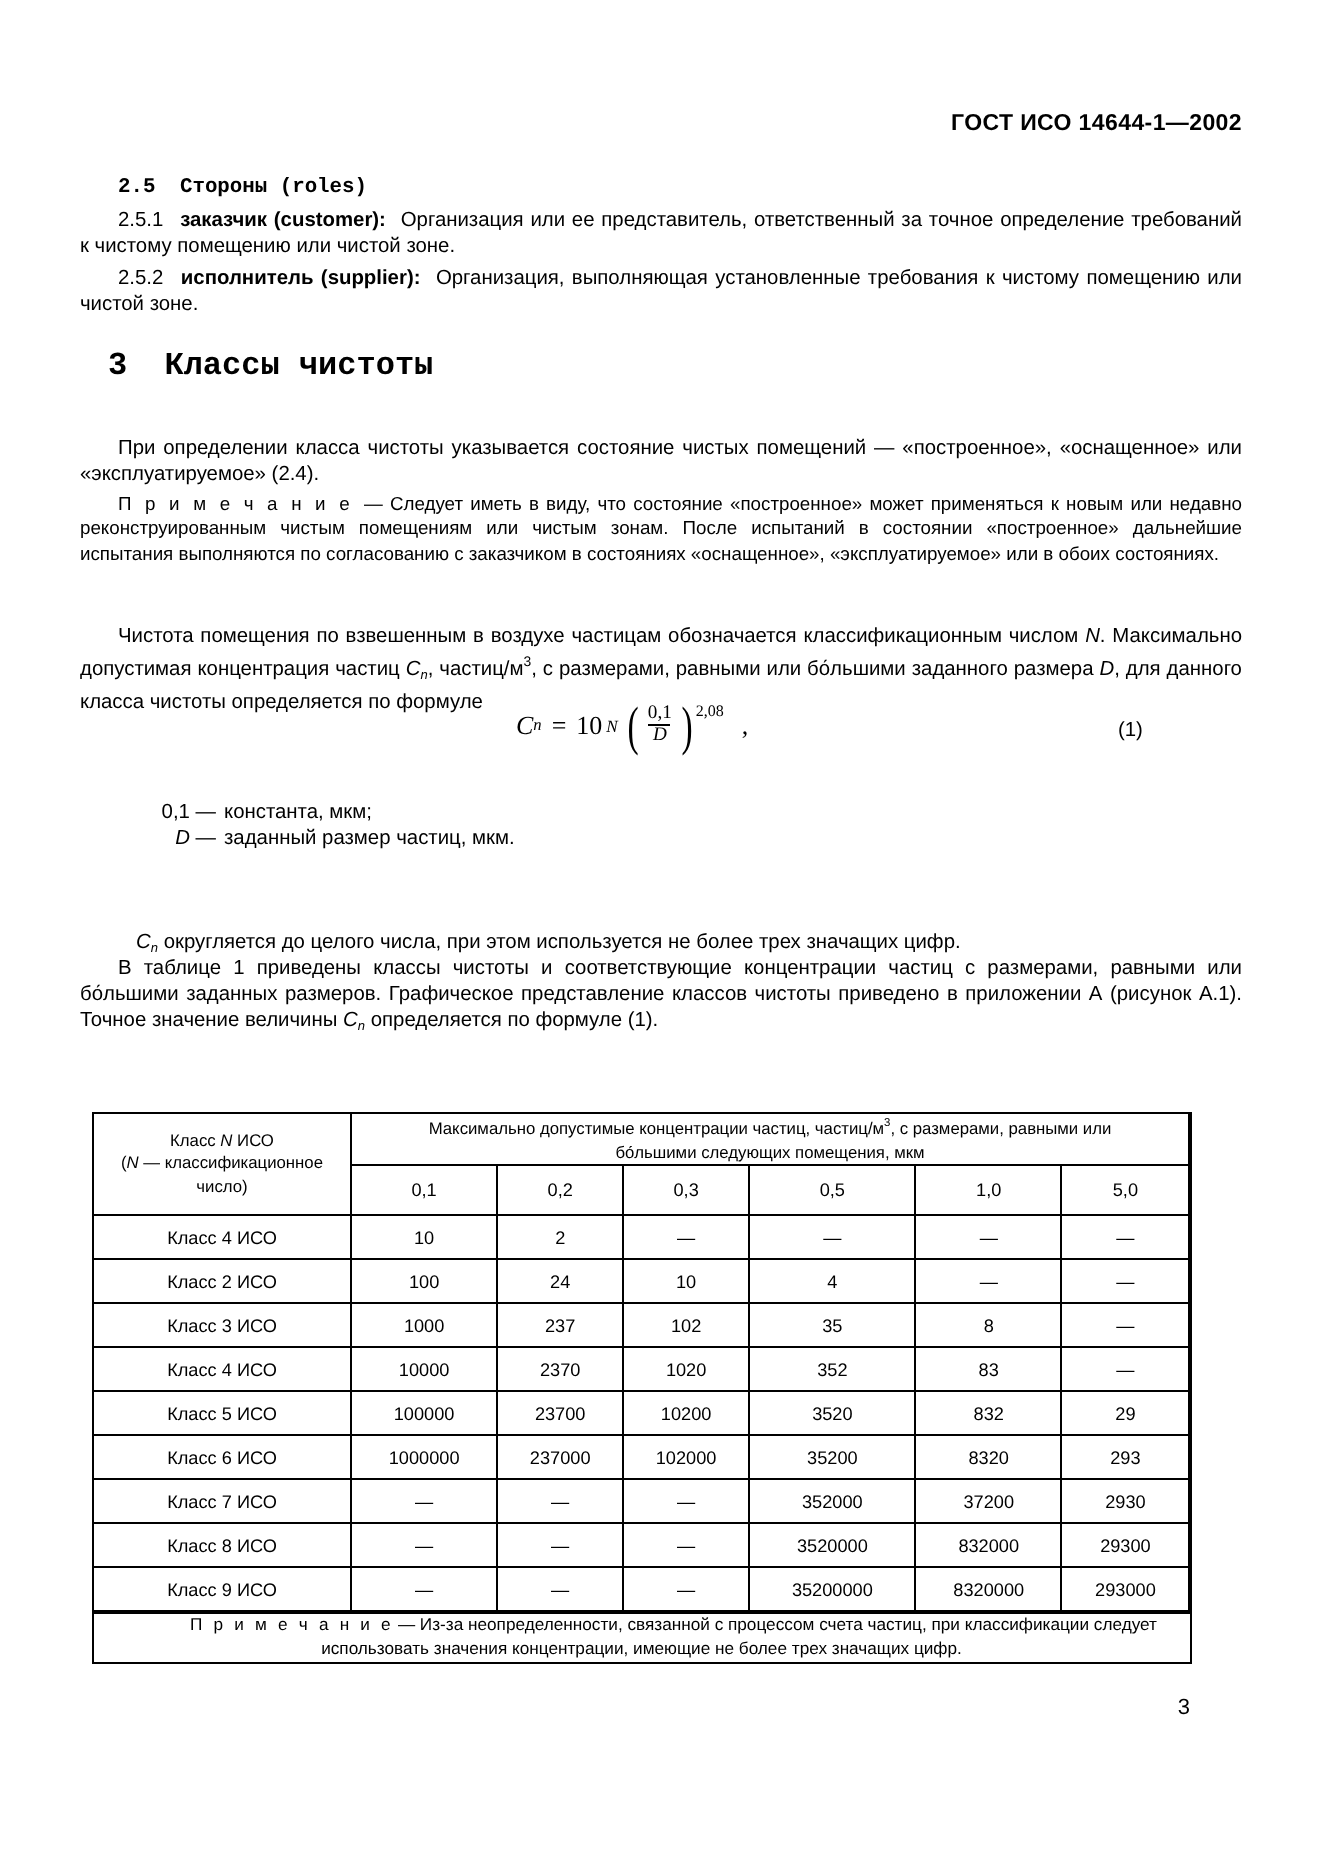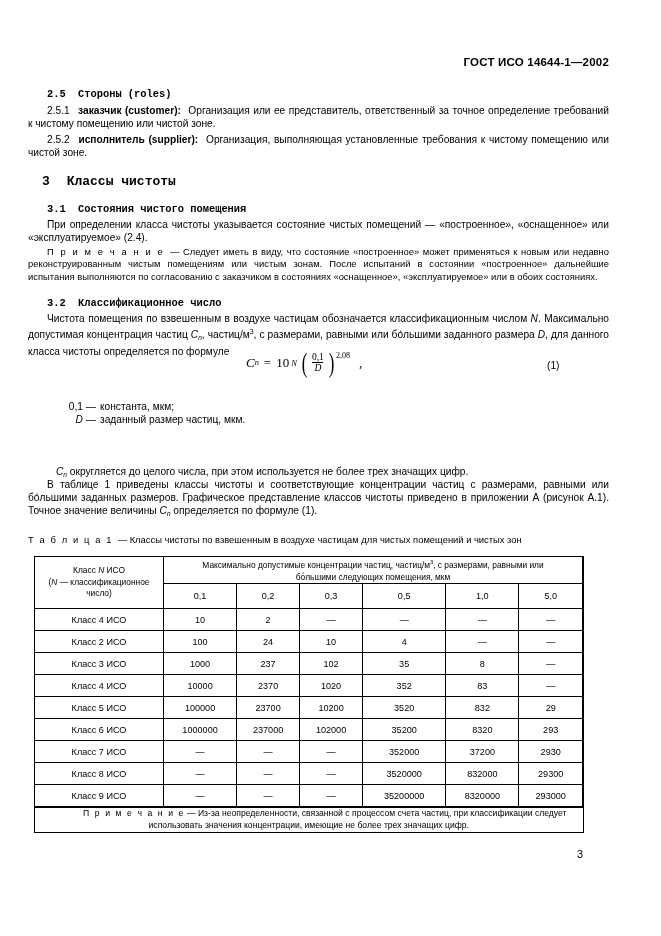--- a/index.html
+++ b/index.html
@@ -13,21 +13,21 @@
     height: 936px;
     background: #ffffff;
     margin: 0 auto;
     font-family: "Liberation Sans", sans-serif;
     color: #000000;
     overflow: hidden;
     box-sizing: border-box;
   }
   .content {
     position: absolute;
-    left: 28px;
+    left: 40px;
     top: 0;
     width: 581px;
     height: 936px;
   }
   .doc-header {
     position: absolute;
     right: 0;
     top: 56px;
     font-size: 11.5px;
     font-weight: bold;
@@ -47,21 +47,21 @@
   i, .i { font-style: italic; }
   .sect-h {
     position: absolute;
     left: 0;
     width: 581px;
     font-weight: bold;
     font-size: 10.4px;
     font-family: Liberation Mono, monospace;
   }
   .sect-3 {
-    font-size: 13px;
+    font-size: 16px;
     font-weight: bold;
   }
   .note-text {
     font-size: 9.4px;
     line-height: 12.3px;
     text-align: justify;
   }
   .spaced {
     letter-spacing: 1.6px;
   }
@@ -242,36 +242,28 @@
       <span>2.5.2</span>
       <b style="margin-left:5px;">исполнитель (supplier):</b>
       <span style="margin-left:4px;">Организация, выполняющая установленные требования к чистому помещению или чистой зоне.</span>
     </div>
 
     <div class="sect-h sect-3" style="top:174px;">
       <span style="margin-left:14px;">3</span>
       <span style="margin-left:9px;">Классы чистоты</span>
     </div>
 
-    <div class="sect-h" style="top:203px;">
-      <span style="margin-left:19px;">3.1</span>
-      <span style="margin-left:6px;">Состояния чистого помещения</span>
-    </div>
 
     <div class="body-text indent" style="top:218px;">При определении класса чистоты указывается состояние чистых помещений — «построенное», «оснащенное» или «эксплуатируемое» (2.4).</div>
 
     <div class="body-text note-text" style="top:246px;">
       <span style="margin-left:19px;" class="spaced">П р и м е ч а н и е</span>
       <span style="margin-left:2px;">— Следует иметь в виду, что состояние «построенное» может применяться к новым или недавно реконструированным чистым помещениям или чистым зонам. После испытаний в состоянии «построенное» дальнейшие испытания выполняются по согласованию с заказчиком в состояниях «оснащенное», «эксплуатируе­мое» или в обоих состояниях.</span>
     </div>
 
-    <div class="sect-h" style="top:297px;">
-      <span style="margin-left:19px;">3.2</span>
-      <span style="margin-left:6px;">Классификационное число</span>
-    </div>
 
     <div class="body-text indent" style="top:312px;">
       <span>Чистота помещения по взвешенным в воздухе частицам обозначается классификационным чис­лом </span><i>N</i><span>. Максимально допустимая концентрация частиц </span><i>C</i><span class="sub">n</span><span>, частиц/м</span><sup class="sm">3</sup><span>, с размерами, равными или бо́ль­шими заданного размера </span><i>D</i><span>, для данного класса чистоты определяется по формуле</span>
     </div>
 
     <div class="formula-wrap">
       <div class="formula">
         <span class="var">C</span>
           <span class="sub">n</span>
         <span style="margin:0 5px;">=</span>
@@ -303,24 +295,20 @@
     </div>
 
     <div class="body-text" style="top:465px; padding-left:28px; width:553px;">
       <i>C</i><span class="sub">n</span><span> округляется до целого числа, при этом используется не более трех значащих цифр.</span>
     </div>
 
     <div class="body-text indent" style="top:478px;">
       <span>В таблице 1 приведены классы чистоты и соответствующие концентрации частиц с размерами, равными или бо́льшими заданных размеров. Графическое представление классов чистоты приведено в приложении А (рисунок А.1). Точное значение величины </span><i>C</i><span class="sub">n</span><span> определяется по формуле (1).</span>
     </div>
 
-    <div class="table-caption">
-      <span class="spaced">Т а б л и ц а  1</span>
-      <span style="margin-left:2px;">— Классы чистоты по взвешенным в воздухе частицам для чистых помещений и чистых зон</span>
-    </div>
 
     <table class="main">
       <thead>
         <tr>
           <th class="hdr-class" rowspan="2">
             <span>Класс </span><i>N</i><span> ИСО</span><br>
             <span>(</span><i>N</i><span> — классификационное</span><br>
             <span>число)</span>
           </th>
           <th class="hdr-conc outer-r" colspan="6">

